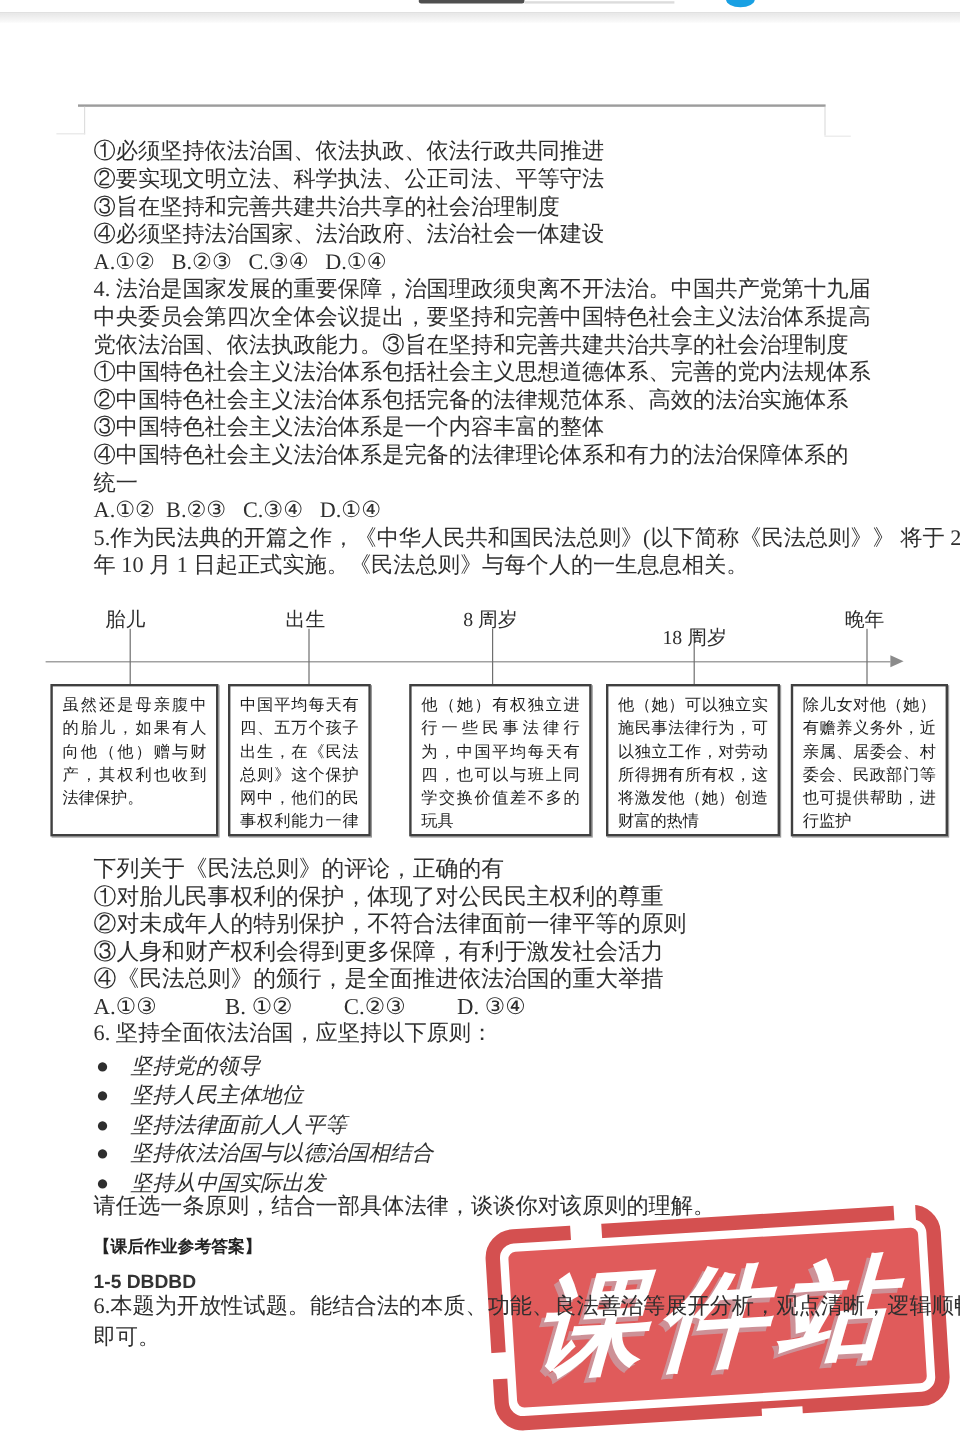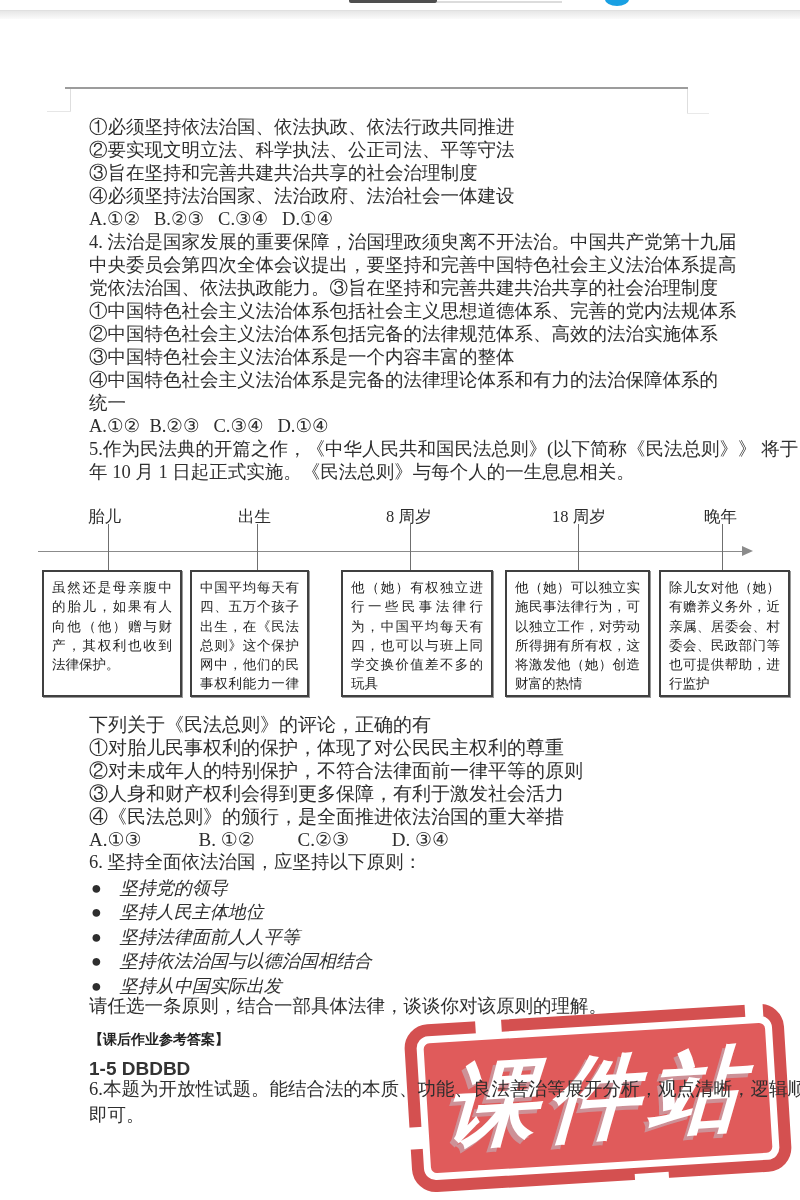--- a/index.html
+++ b/index.html
@@ -19,39 +19,39 @@
     background:#19a0e3; border-radius:50%; }
   
   .rule { position:absolute; left:65px; top:87px; width:623px; height:2px; background:#9c9c9c; }
   .brk { position:absolute; background:#dedede; }
   .brk-l-v { left:70px; top:89px; width:1px; height:23px; }
   .brk-l-h { left:47px; top:111px; width:24px; height:1px; background:#e6e6e6; }
   .brk-r-v { left:687px; top:89px; width:1px; height:24px; }
   .brk-r-h { left:687px; top:113px; width:22px; height:1px; background:#e9e9e9; }
   
   .tblock { position:absolute; left:78px; font-size:18.5px; line-height:23px;
-    color:#2e2e2e; z-index:2;margin-left:11px; }
+    color:#2e2e2e; z-index:2; }
   .tblock .line { white-space:pre; }
   .b1 { top:116px; }
   .b2 { top:231px; }
   .b3 { top:438px; }
   .b4 { top:713px; font-size:19px; }
   .q6-intro { top:851px; }
   .q6-bullets { top:876px; left:80px; font-style:italic; line-height:24.4px; font-size:18px; }
   .q6-closing { top:995px; }
   .ans-head { top:1028px; font-weight:bold; font-size:14px; color:#222; }
-  .ans-score { top:1057px; font-family:"Liberation Sans",sans-serif; font-size:19px; font-weight:bold; color:#333; }
+  .ans-score { top:1057px; font-family:"Liberation Sans",sans-serif; font-size:16px; font-weight:bold; color:#333; }
   .ans-note { top:1076px; line-height:26px; }
   
   .tl-labels { position:absolute; left:0; top:506px; width:800px; height:20px; z-index:2; }
   .tl-label { position:absolute; top:0; font-size:16.5px; white-space:pre; color:#2c2c2c; }
   .tl-label:nth-child(1){ left:88px; }
   .tl-label:nth-child(2){ left:238px; }
   .tl-label:nth-child(3){ left:386px; }
-  .tl-label:nth-child(4){ left:552px; }
+  .tl-label:nth-child(4){ left:552px;margin-top:15px; }
   .tl-label:nth-child(5){ left:704px; }
   .tl-line { position:absolute; left:38px; top:551px; width:704px; height:1px; background:#8b8b8b; }
   .tl-arrowhead { position:absolute; left:742px; top:546px; width:0; height:0;
     border-left:11px solid #8b8b8b; border-top:5.5px solid transparent; border-bottom:5.5px solid transparent; }
   .tl-tick { position:absolute; top:524px; width:1px; height:47px; background:#6f6f6f; }
   .tick1{ left:108px; } .tick2{ left:257px; } .tick3{ left:410px; } .tick4{ left:578px; } .tick5{ left:722px; }
   
   .tl-boxes { position:absolute; left:0; top:570px; width:800px; height:128px; z-index:2; }
   .tl-box { position:absolute; top:0; height:127px; border:2px solid #404040;
     background:#fff; box-shadow:1px 1px 0 #999;

